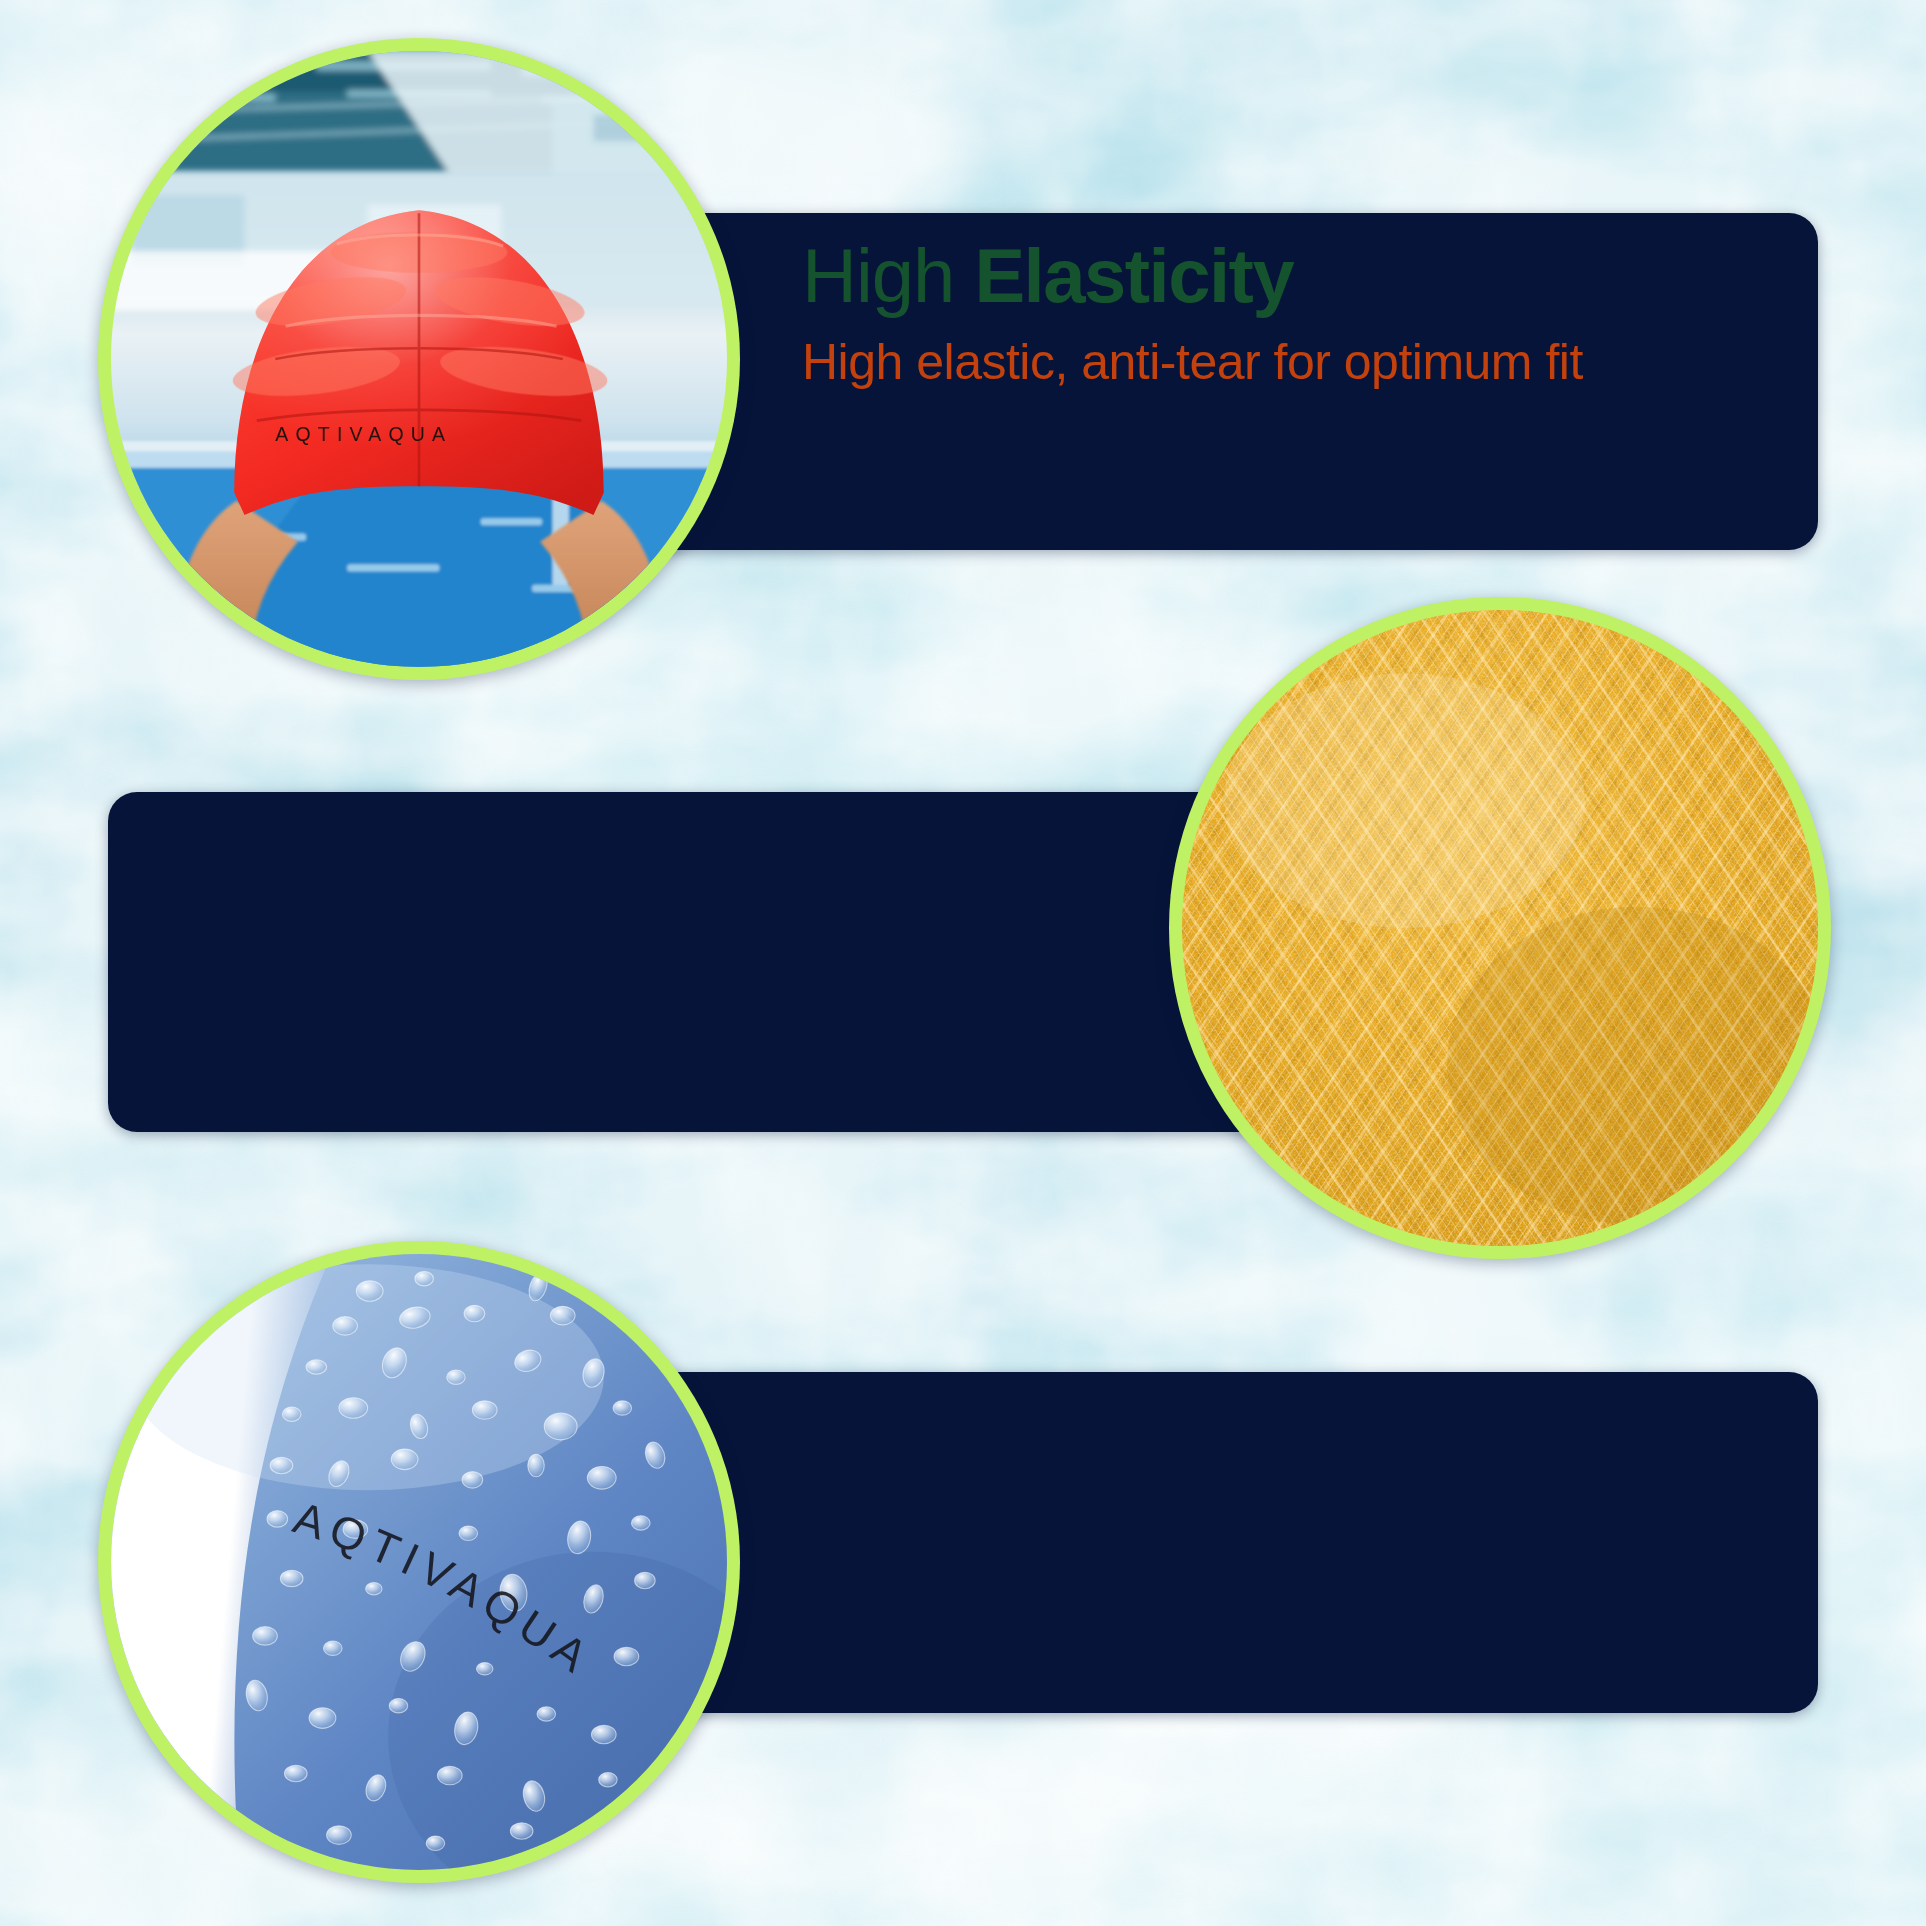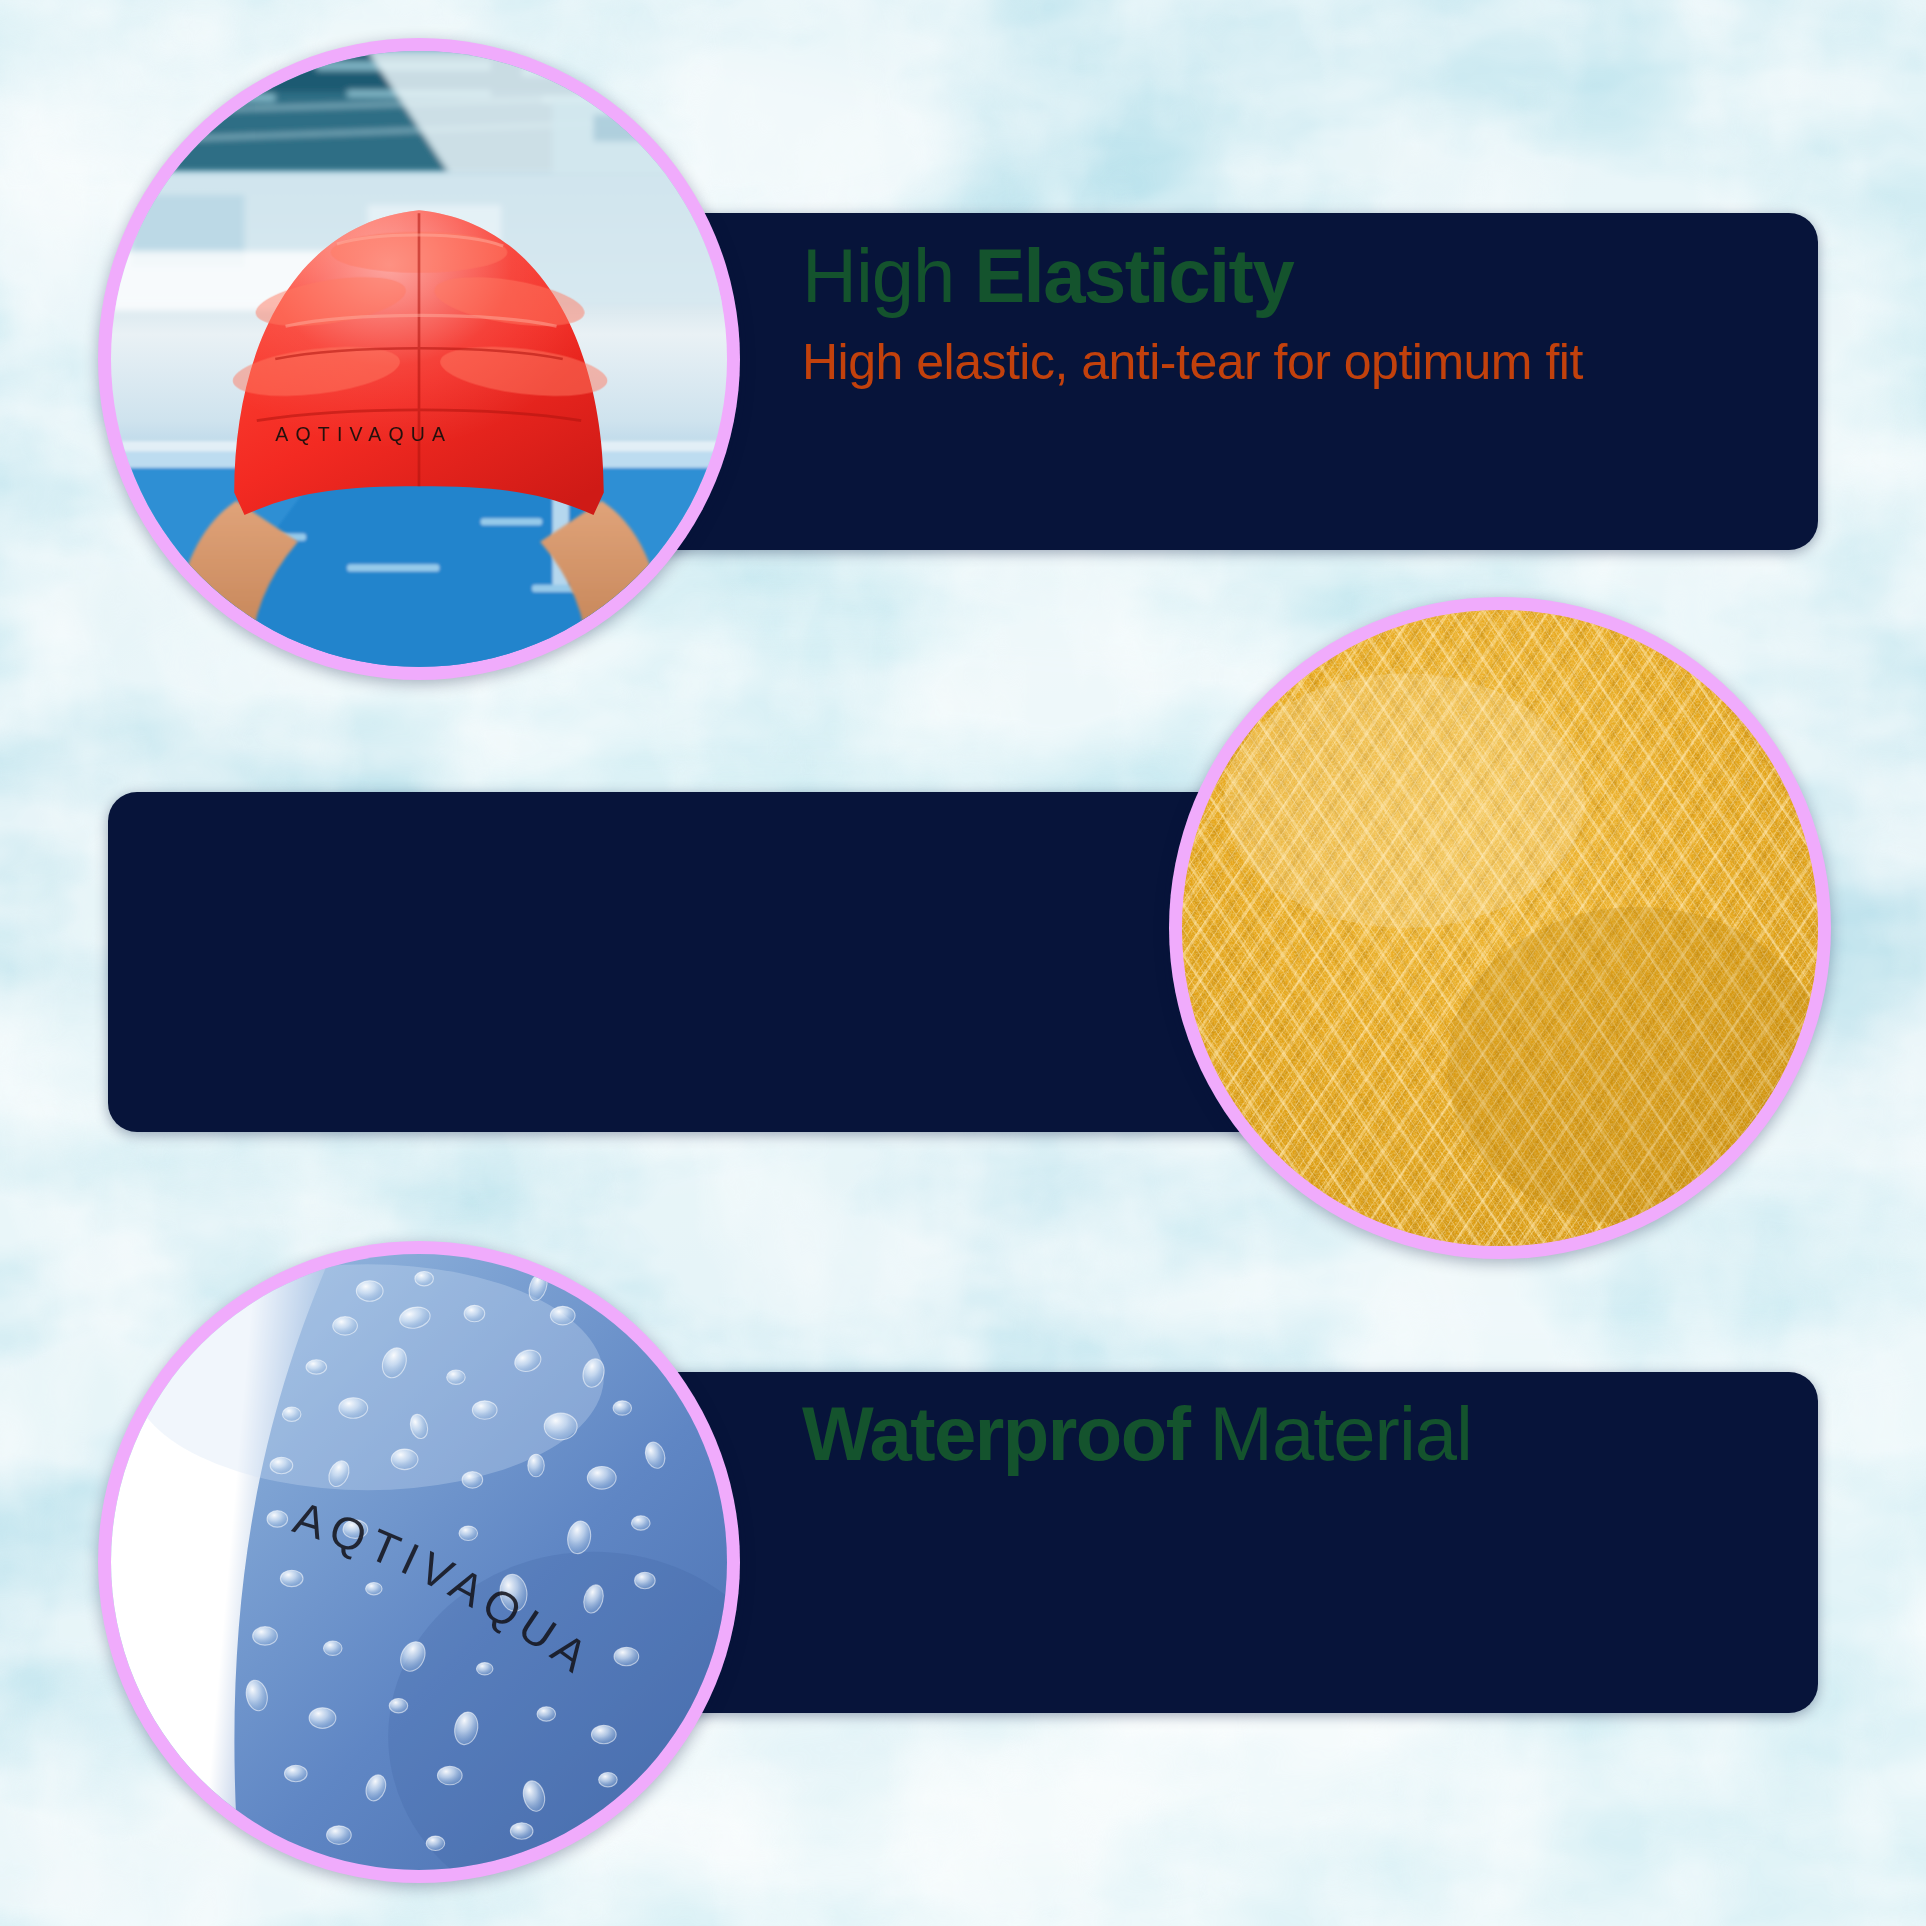--- a/index.html
+++ b/index.html
@@ -50,21 +50,21 @@
     line-height:1.20;
     font-weight:300;
     letter-spacing:-0.5px;
     margin-top:15px;
   }
 
   
   .circle {
     position:absolute;
     border-radius:50%;
-    background:#f0abfc;
+    background:#bef264;
     z-index:9;
     box-shadow:0 4px 15px rgba(0,18,55,.30);
     text-decoration:underline;
   }
   .circle .inner {
     position:absolute;
     inset:13px;
     border-radius:50%;
     overflow:hidden;
   }
@@ -327,21 +327,20 @@
       </svg>
     </div>
   </div>
 </div>
 
 <div class="feature">
 
   <div class="panel panel-3"></div>
 
   <div class="panel-text pt-3">
-    <div class="title"><b>Waterproof</b><span> Material</span></div>
   </div>
 
   <div class="circle circle-3">
     <div class="inner">
       <svg viewBox="0 0 600 600" xmlns="http://www.w3.org/2000/svg">
         <defs>
           <linearGradient id="capblue" x1="0.1" y1="0" x2="1" y2="0.9">
             <stop offset="0%" stop-color="#9fbfe2"></stop>
             <stop offset="28%" stop-color="#7fa4d4"></stop>
             <stop offset="62%" stop-color="#5f86c4"></stop>

